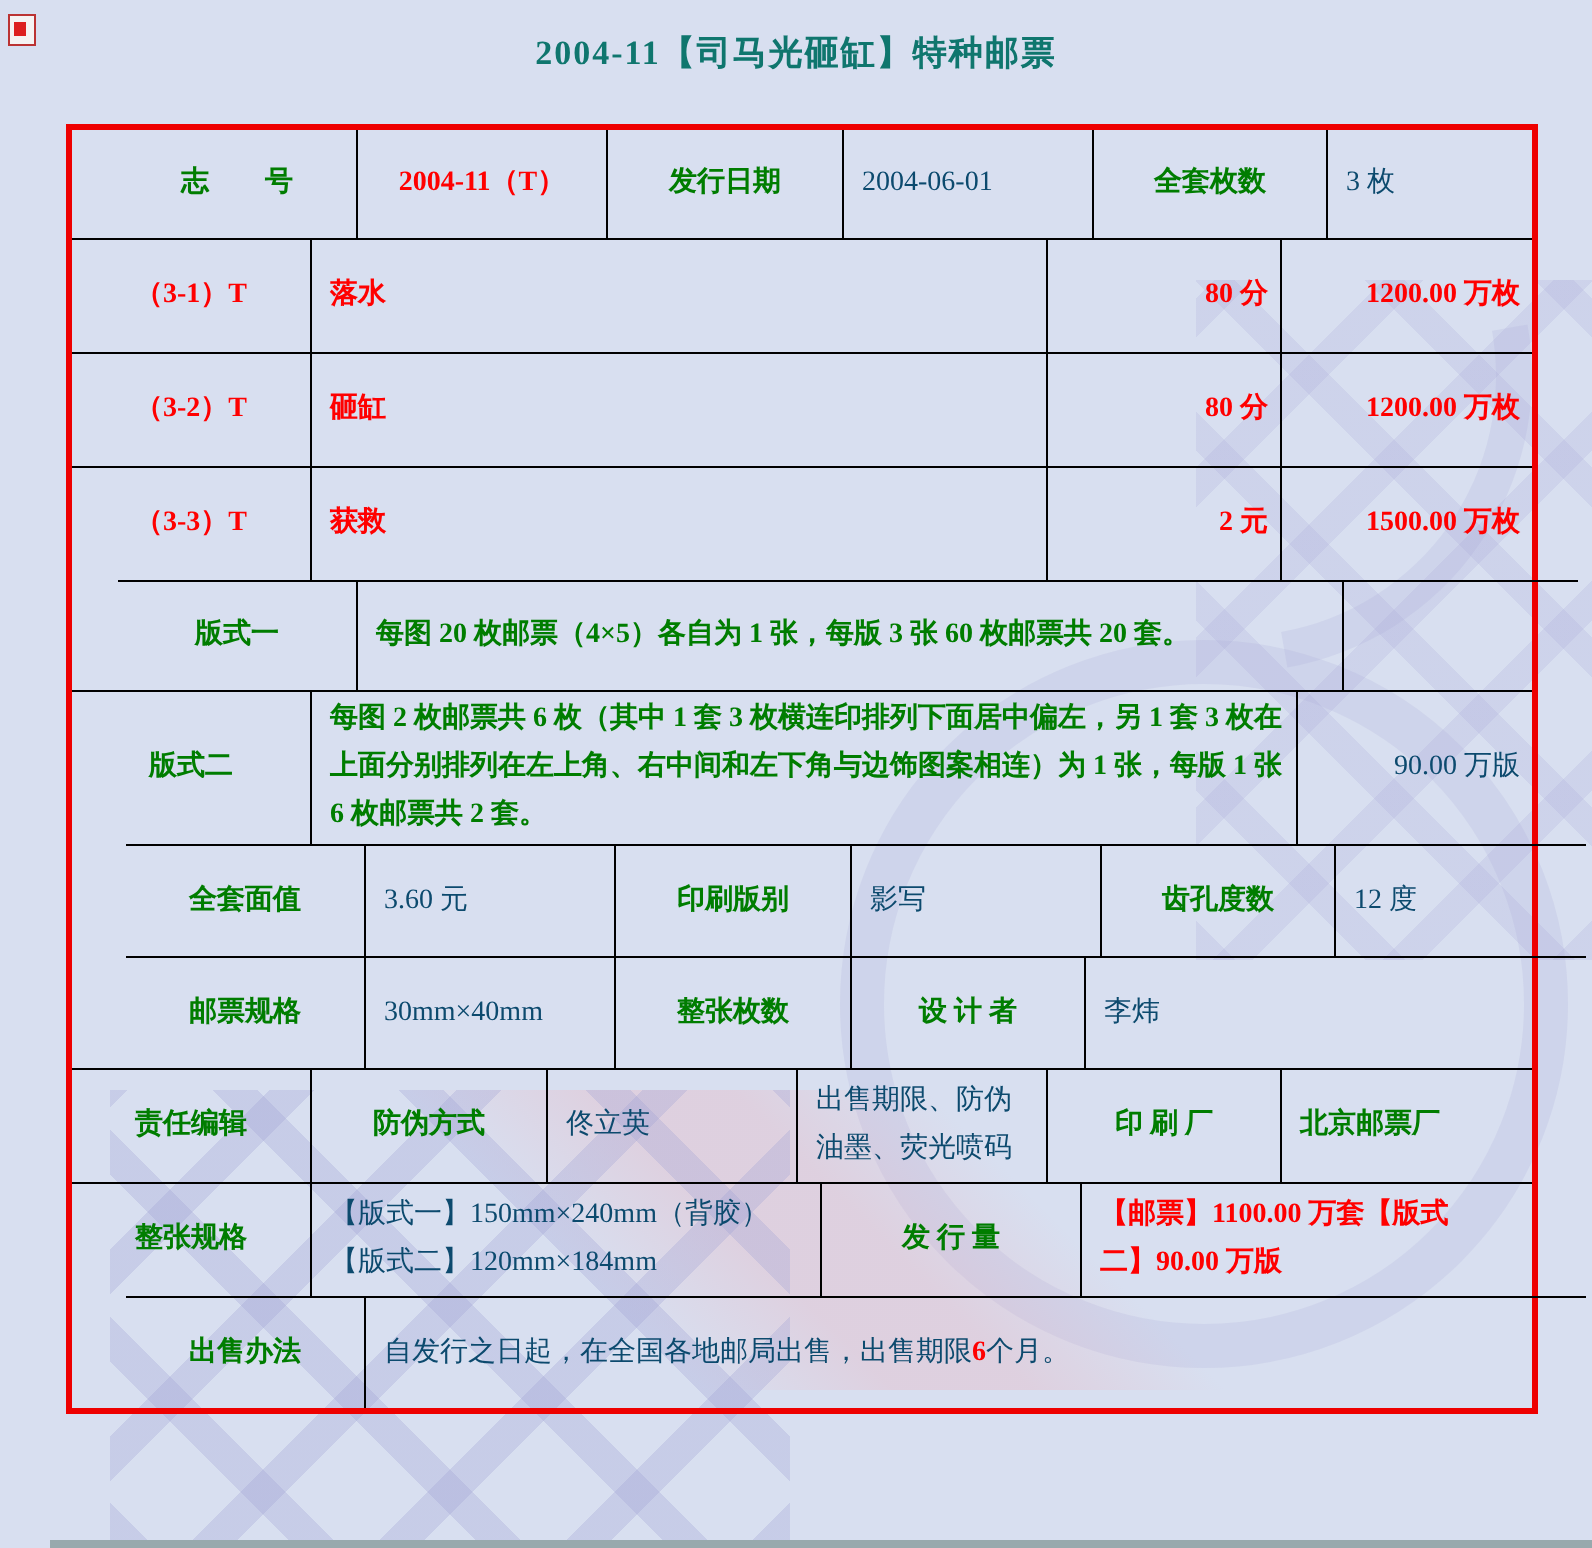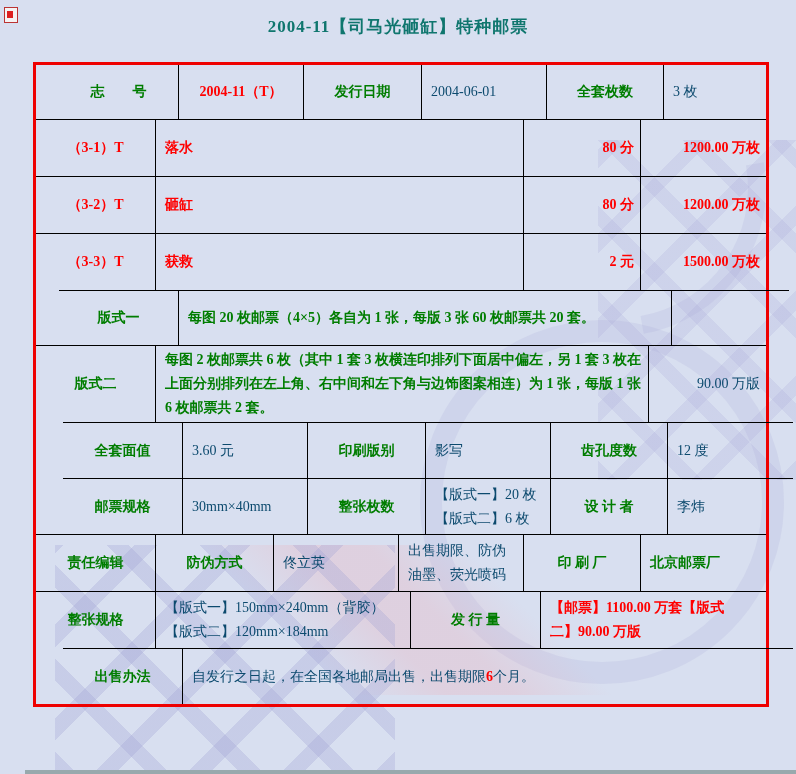--- a/index.html
+++ b/index.html
@@ -165,24 +165,20 @@
       <div class="cell w3 c lab">印刷版别</div>
       <div class="cell w4 l val">影写</div>
       <div class="cell w5 c lab">齿孔度数</div>
       <div class="cell w6 l val">12 度</div>
     </div>
 
     <div class="row h55">
       <div class="cell w1 c lab">邮票规格</div>
       <div class="cell w2 l val">30mm×40mm</div>
       <div class="cell w3 c lab">整张枚数</div>
-      <div class="cell w4 l val col">
-        <span>【版式一】20 枚</span>
-        <span>【版式二】6 枚</span>
-      </div>
       <div class="cell w5 c lab">设 计 者</div>
       <div class="cell w6 l val">李炜</div>
     </div>
 
     <div class="row h56">
       <div class="cell w1 c lab">责任编辑</div>
       <div class="cell w3 c lab">防伪方式</div>
       <div class="cell w2 l val">佟立英</div>
       <div class="cell w4 l val">出售期限、防伪油墨、荧光喷码</div>
       <div class="cell w5 c lab">印 刷 厂</div>

